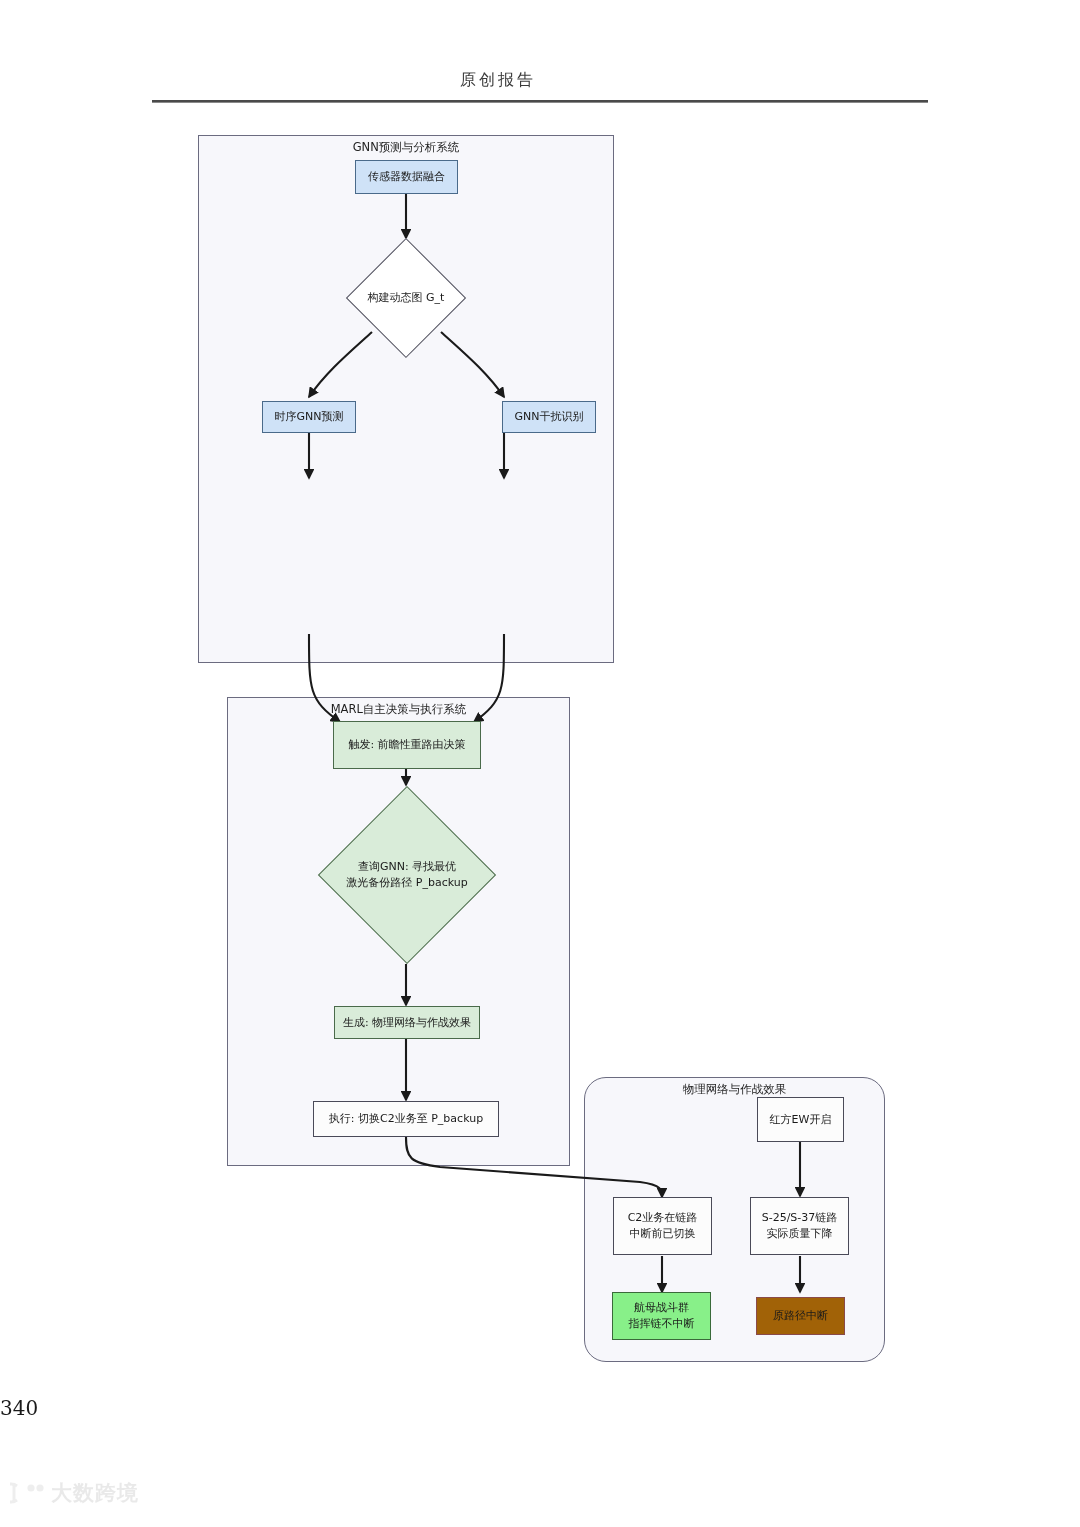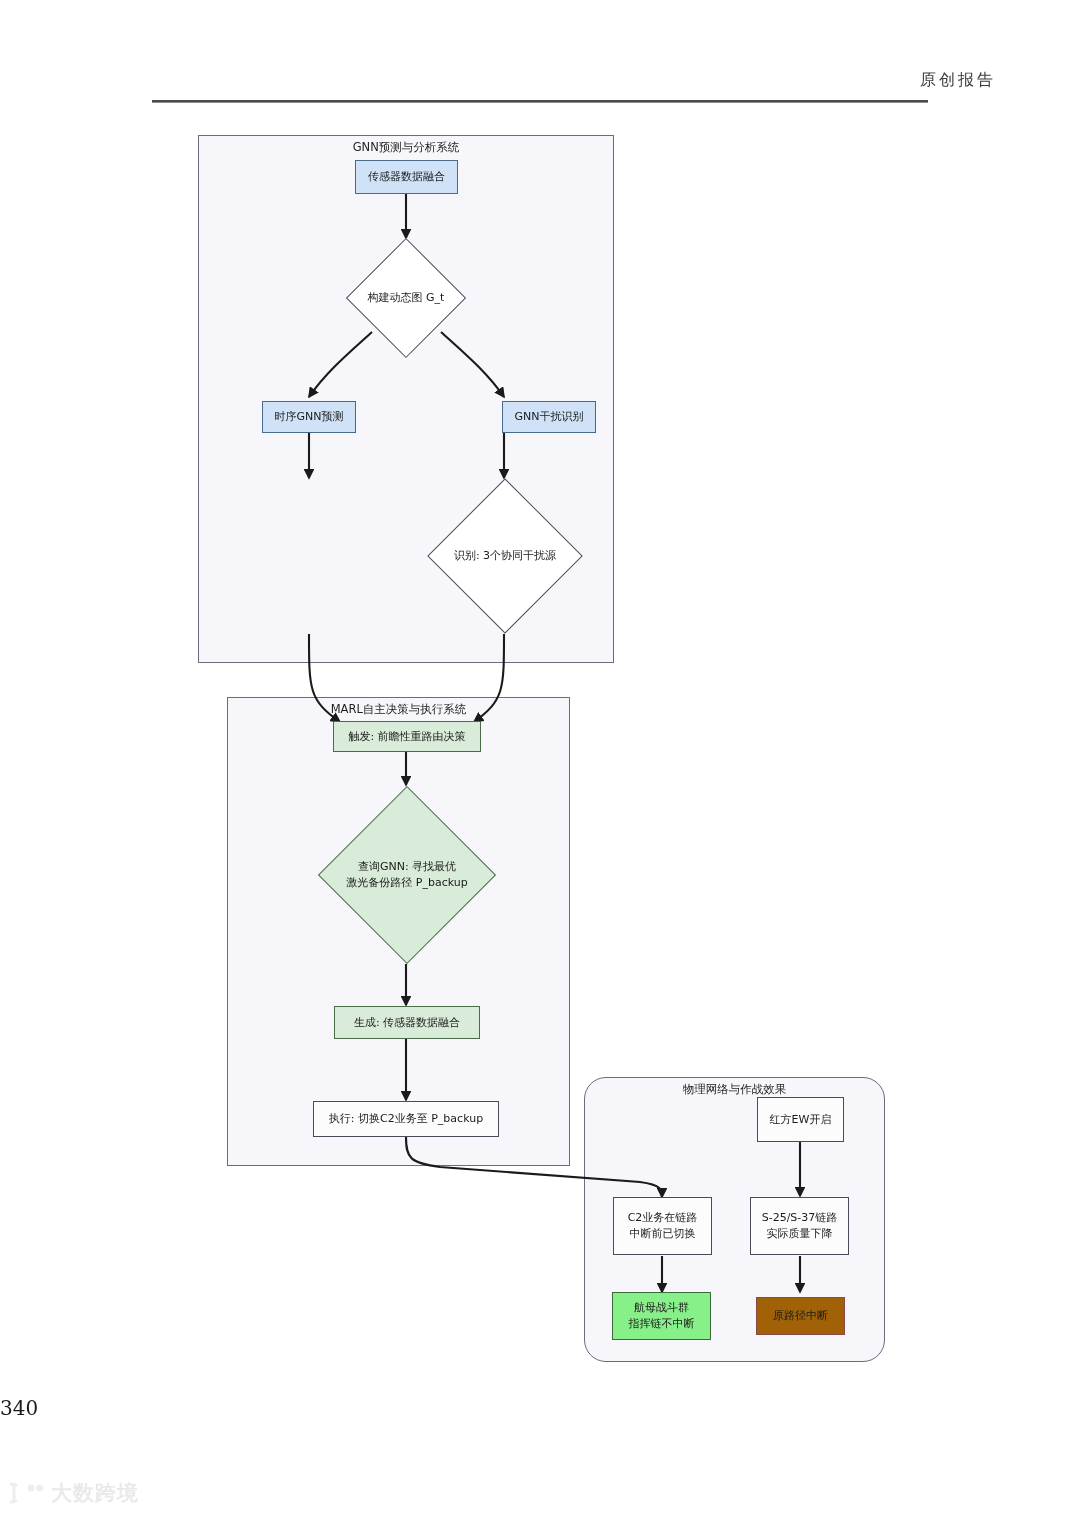--- a/index.html
+++ b/index.html
@@ -15,21 +15,21 @@
     font-family: "DejaVu Sans", "Liberation Sans", sans-serif;
     background: #ffffff;
   }
 
   
   .page-header {
     position: absolute;
     left: 0;
     top: 70px;
     width: 996px;
-    text-align: right;
+    text-align: center;
     font-family: Liberation Sans, sans-serif;
     font-size: 16px;
     letter-spacing: 3px;
     color: #3a3a3a;
   }
   .header-rule {
     position: absolute;
     left: 152px;
     top: 100px;
     width: 776px;
@@ -214,34 +214,30 @@
   <div class="node diamond" style="left:340px; top:238px; width:132px; height:120px;">
     <div class="dshape" style="width:85px; height:85px;"></div>
     <div class="dlabel">构建动态图 G_t</div>
   </div>
 
   <div class="node rect blue" style="left:262px; top:401px; width:94px; height:32px;">时序GNN预测</div>
 
   <div class="node rect blue" style="left:458px; top:401px; width:94px; height:32px;margin-left:44px;">GNN干扰识别</div>
 
 
-  <div class="node diamond" style="left:424px; top:478px; width:162px; height:156px;">
-    <div class="dshape" style="width:110px; height:110px;"></div>
-    <div class="dlabel">识别: 3个协同干扰源</div>
-  </div>
-
-  <div class="node rect green" style="left:333px; top:721px; width:148px; height:31px;">触发: 前瞻性重路由决策</div>
+
+  <div class="node rect green" style="left:333px; top:721px; width:148px; height:48px;">触发: 前瞻性重路由决策</div>
 
   <div class="node diamond green" style="left:320px; top:785px; width:174px; height:179px;">
     <div class="dshape" style="width:126px; height:126px;"></div>
     <div class="dlabel">查询GNN: 寻找最优
 激光备份路径 P_backup</div>
   </div>
 
-  <div class="node rect green" style="left:334px; top:1006px; width:146px; height:33px;">生成: 传感器数据融合</div>
+  <div class="node rect green" style="left:334px; top:1006px; width:146px; height:33px;">生成: 物理网络与作战效果</div>
 
   <div class="node rect plain" style="left:313px; top:1101px; width:186px; height:36px;">执行: 切换C2业务至 P_backup</div>
 
   <div class="node rect plain" style="left:757px; top:1097px; width:87px; height:45px;">红方EW开启</div>
 
   <div class="node rect plain" style="left:613px; top:1197px; width:99px; height:58px;">C2业务在链路
 中断前已切换</div>
 
   <div class="node rect plain" style="left:750px; top:1197px; width:99px; height:58px;">S-25/S-37链路
 实际质量下降</div>

